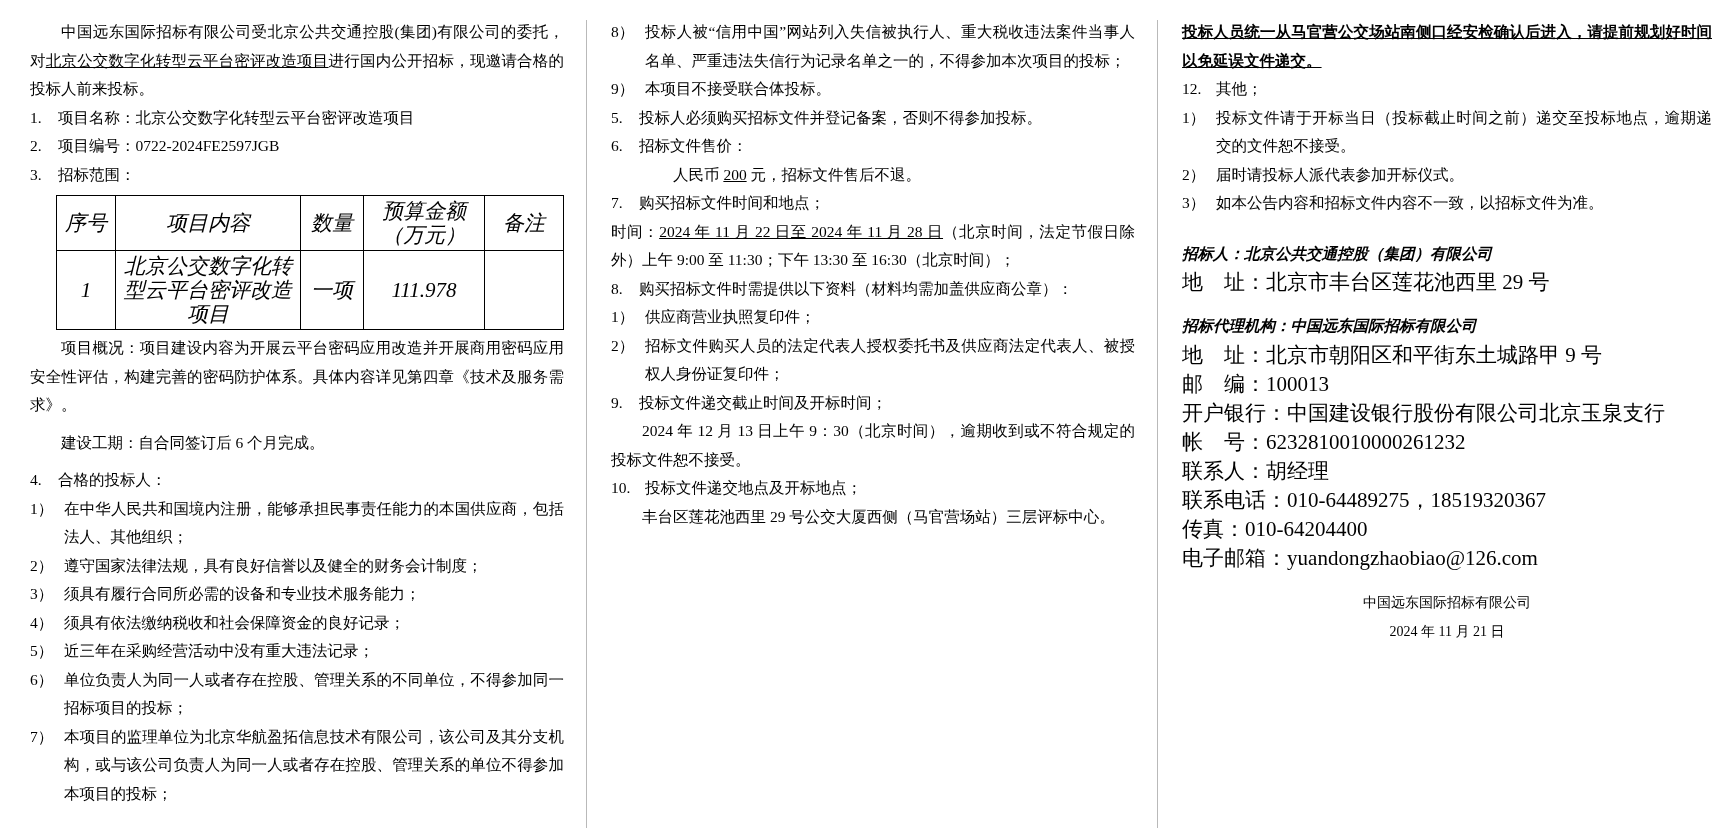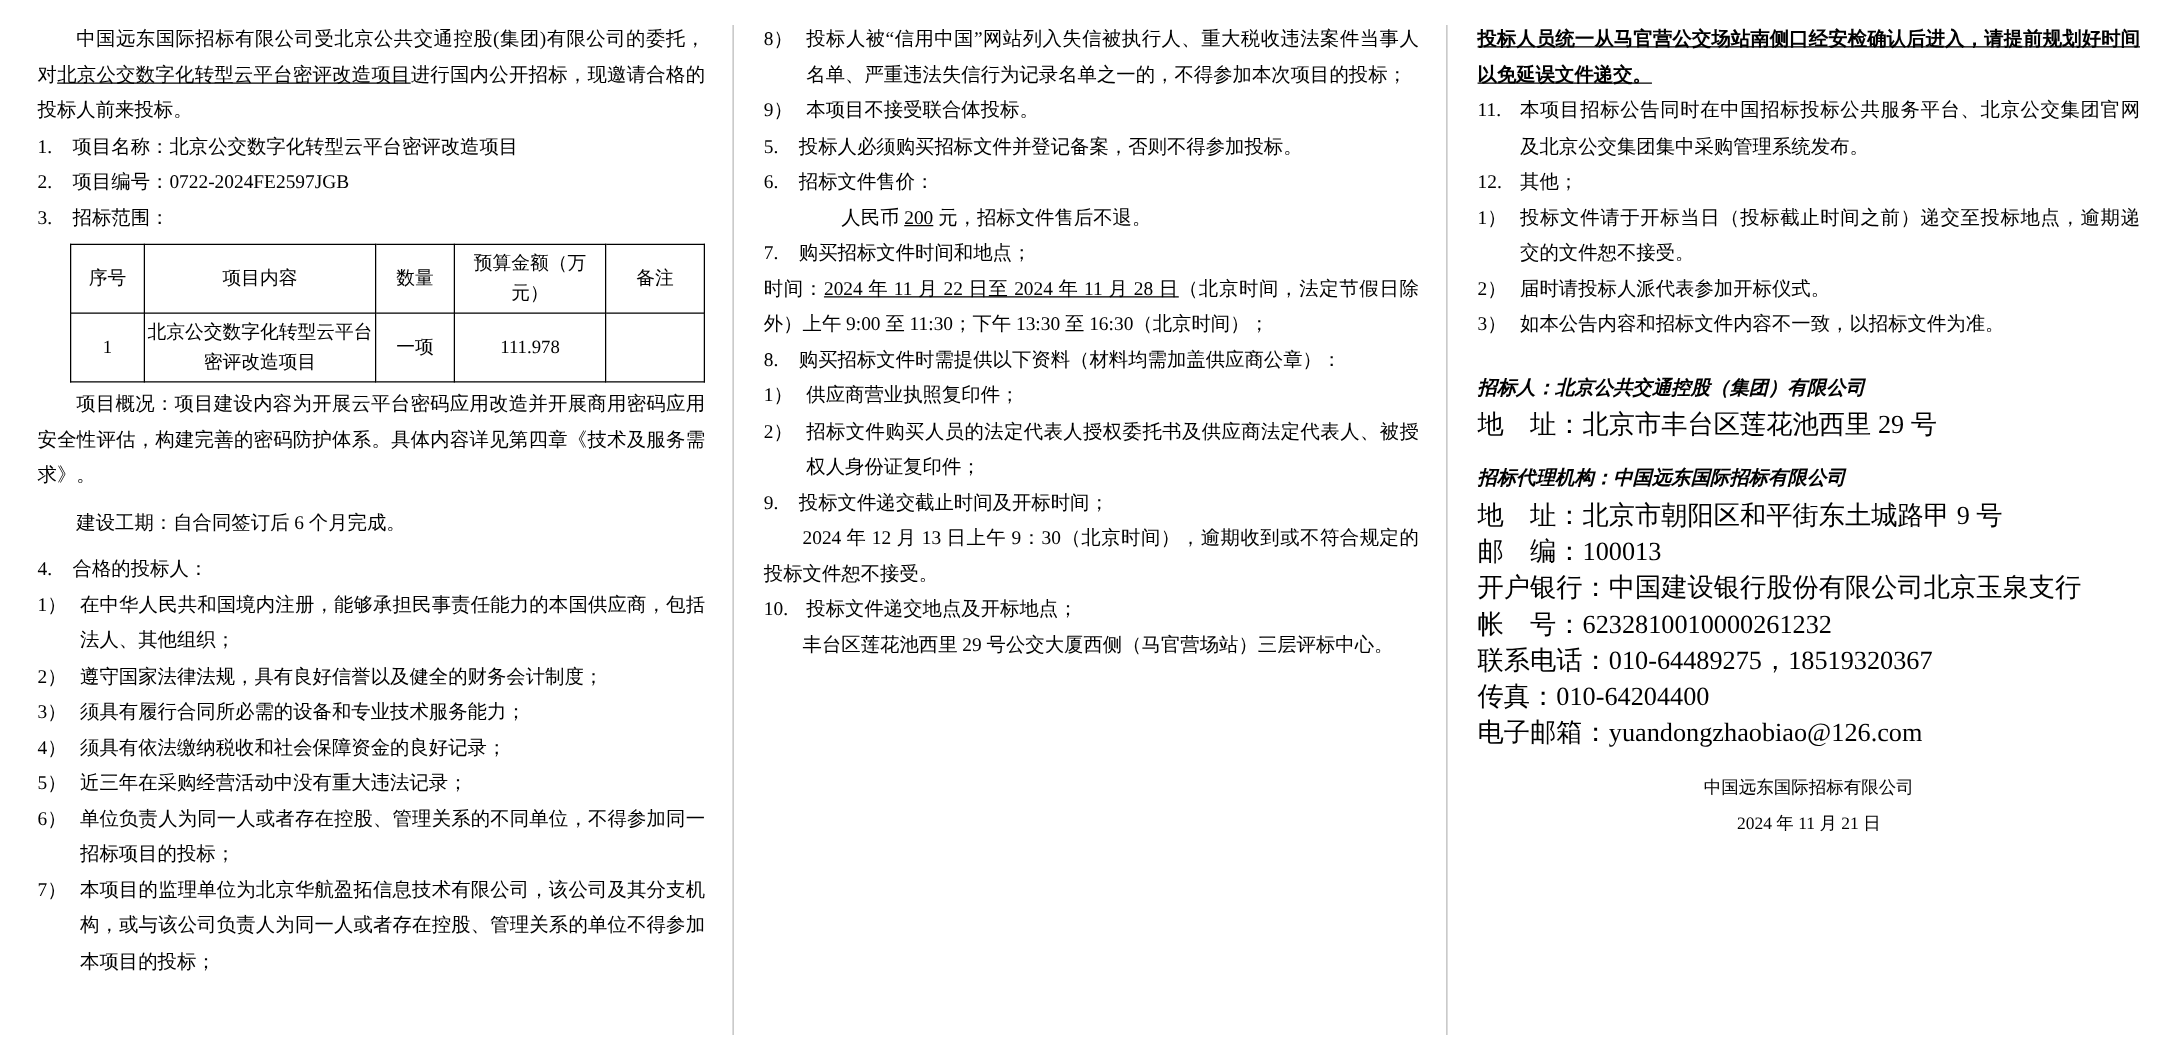--- a/index.html
+++ b/index.html
@@ -69,23 +69,24 @@
   .m-par  { width: 34px; }
   .m-num-wide { width: 34px; }
 
   .u { text-decoration: underline; }
   .b { font-weight: bold; font-style: italic; }
   .bu { font-weight: bold; text-decoration: underline; }
 
   table.budget {
     border-collapse: collapse;
     margin: 6px 0 4px 26px;
-    font-size: 15px;
+    font-size: 21px;
     width: 462px;
     table-layout: fixed;
+    font-style: italic;
   }
   table.budget th, table.budget td {
     border: 1px solid #000;
     text-align: center;
     vertical-align: middle;
     padding: 3px 2px;
     line-height: 24px;
   }
   table.budget th { font-weight: normal; }
   .c-seq   { width: 54px; }
@@ -256,24 +257,20 @@
     <p class="indent2">丰台区莲花池西里 29 号公交大厦西侧（马官营场站）三层评标中心。</p>
   </div>
 
   <div class="divider"></div>
 
   <div class="col col-3">
 
     <p class="bu">投标人员统一从马官营公交场站南侧口经安检确认后进入，请提前规划好时间以免延误文件递交。</p>
 
     <div class="row">
-      <span class="marker m-num-wide">11.</span>
-      <span class="body">本项目招标公告同时在中国招标投标公共服务平台、北京公交集团官网及北京公交集团集中采购管理系统发布。</span>
-    </div>
-    <div class="row">
       <span class="marker m-num-wide">12.</span>
       <span class="body">其他；</span>
     </div>
 
     <div class="row">
       <span class="marker m-par">1）</span>
       <span class="body">投标文件请于开标当日（投标截止时间之前）递交至投标地点，逾期递交的文件恕不接受。</span>
     </div>
     <div class="row">
       <span class="marker m-par">2）</span>
@@ -299,20 +296,23 @@
       <span>地　址：</span><span>北京市朝阳区和平街东土城路甲 9 号</span>
     </div>
     <div class="kv">
       <span>邮　编：</span><span>100013</span>
     </div>
     <div class="kv">
       <span>开户银行：</span><span>中国建设银行股份有限公司北京玉泉支行</span>
     </div>
     <div class="kv">
       <span>帐　号：</span><span>6232810010000261232</span>
+    </div>
+    <div class="kv">
+      <span>联系人：</span><span>胡经理</span>
     </div>
     <div class="kv">
       <span>联系电话：</span><span>010-64489275，18519320367</span>
     </div>
     <div class="kv">
       <span>传真：</span><span>010-64204400</span>
     </div>
     <div class="kv">
       <span>电子邮箱：</span><span class="mono-mail">yuandongzhaobiao@126.com</span>
     </div>

